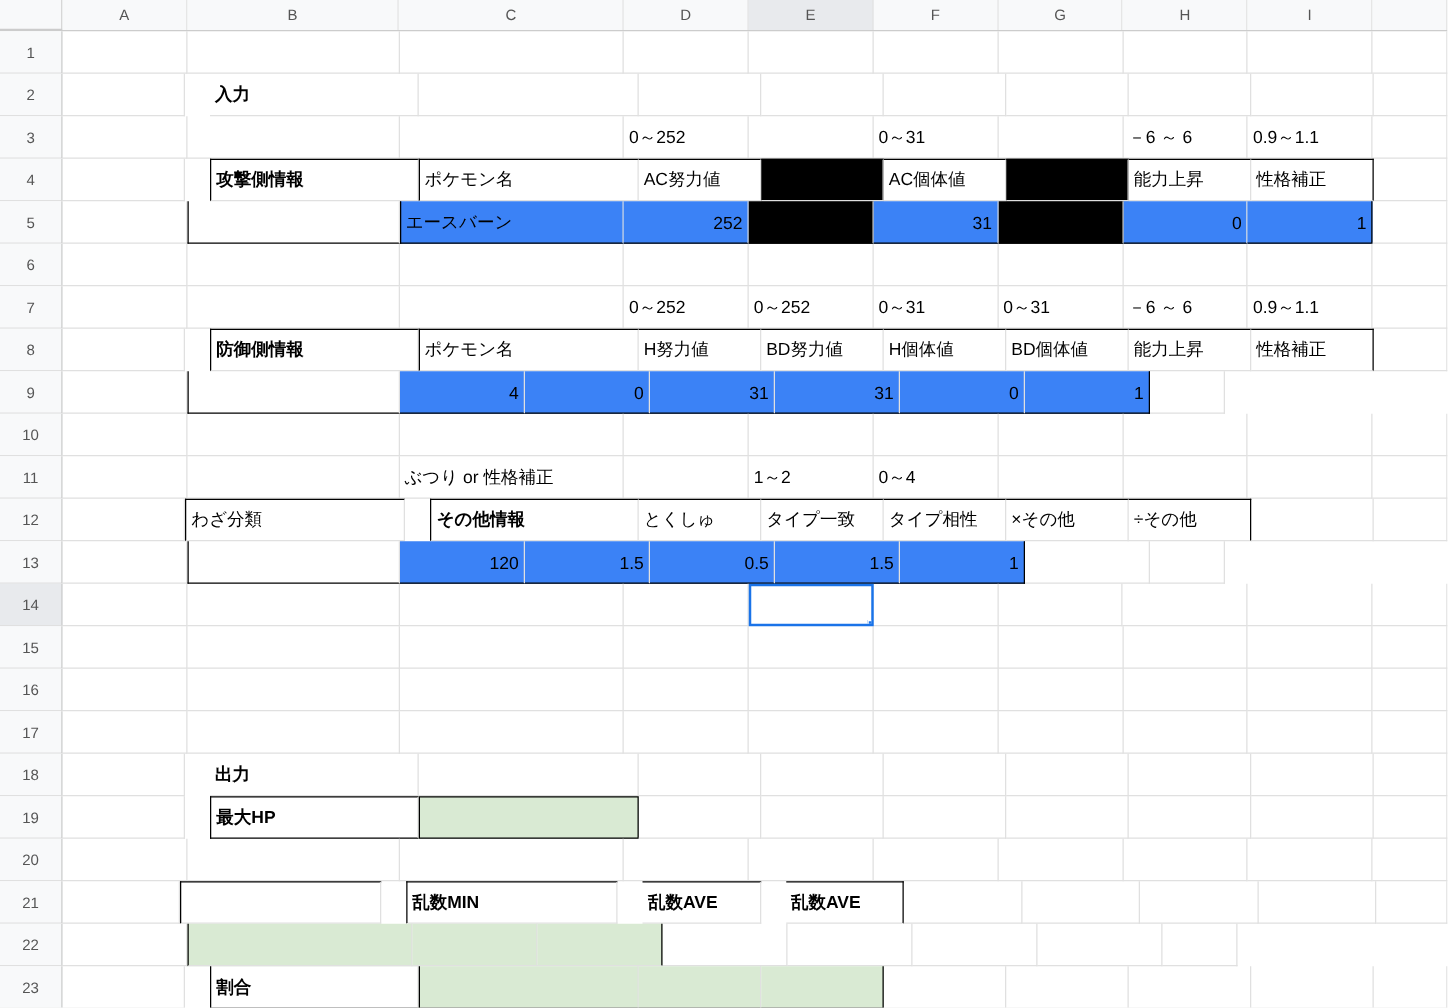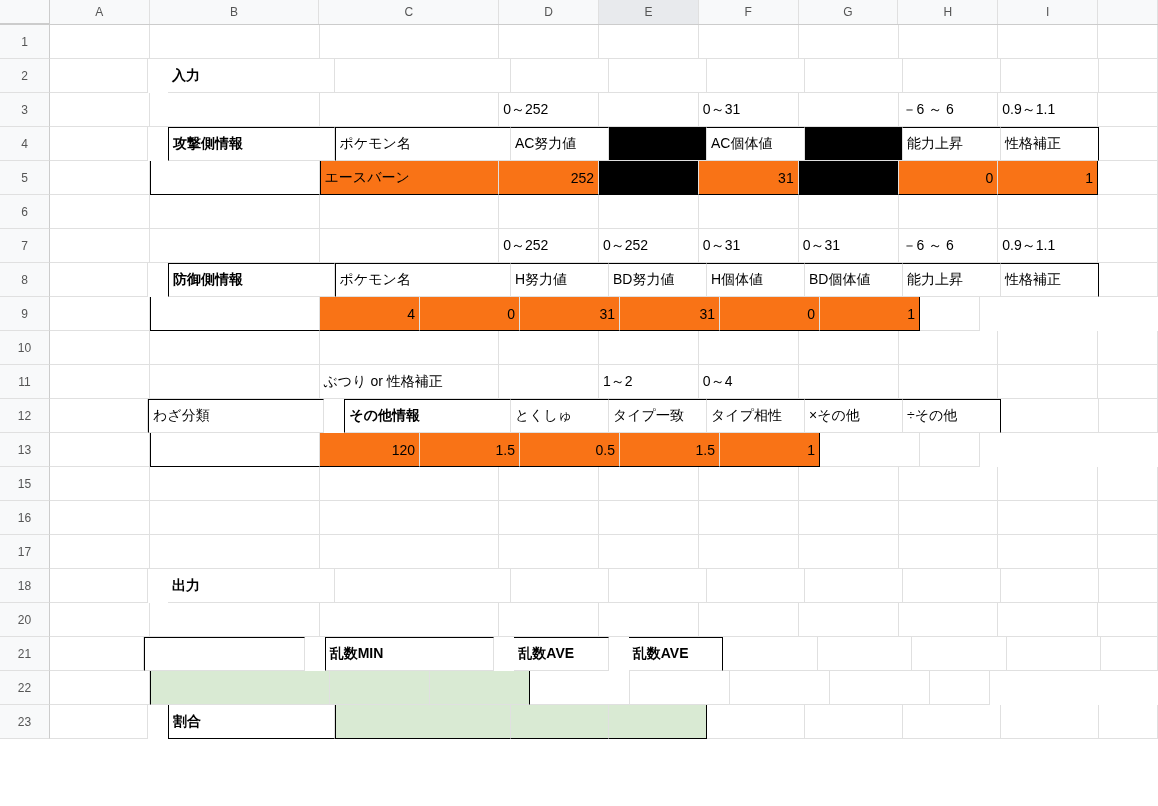--- a/index.html
+++ b/index.html
@@ -66,21 +66,21 @@
       border-right: 1px solid #e0e0e0;
       border-bottom: 1px solid #e0e0e0;
       display: flex;
       align-items: center;
       padding: 0 4px;
       overflow: hidden;
       white-space: nowrap;
       position: relative;
     }
     .cell.bold { font-weight: bold; margin-left: 20px; }
-    .cell.yellow { background: #f97316; }
+    .cell.yellow { background: #3b82f6; }
     .cell.black { background: #000000; }
     .cell.lightgreen { background: #d9ead3; }
     .cell.num { justify-content: flex-end; }
     
     
     .bt { border-top: 1px solid #000 !important; }
     .bb { border-bottom: 1px solid #000 !important; }
     .bl { border-left: 1px solid #000 !important; }
     .br { border-right: 1px solid #000 !important; }
 
@@ -305,20 +305,35 @@
       <div class="cell cB bl bb"></div>
       <div class="cell cD yellow num bb">120</div>
       <div class="cell cE yellow num bb">1.5</div>
       <div class="cell cF yellow num bb">0.5</div>
       <div class="cell cG yellow num bb">1.5</div>
       <div class="cell cH yellow num bb br">1</div>
       <div class="cell cI"></div>
       <div class="cell cJ"></div>
     </div>
 
+    <div class="row">
+      <div class="row-header selected">14</div>
+      <div class="cell cA"></div>
+      <div class="cell cB"></div>
+      <div class="cell cC"></div>
+      <div class="cell cD"></div>
+      <div class="cell cE active-cell">
+          <div class="active-handle"></div>
+        </div>
+      <div class="cell cF"></div>
+      <div class="cell cG"></div>
+      <div class="cell cH"></div>
+      <div class="cell cI"></div>
+      <div class="cell cJ"></div>
+    </div>
 
     <div class="row">
       <div class="row-header">15</div>
       <div class="cell cA"></div>
       <div class="cell cB"></div>
       <div class="cell cC"></div>
       <div class="cell cD"></div>
       <div class="cell cE"></div>
       <div class="cell cF"></div>
       <div class="cell cG"></div>
@@ -362,20 +377,33 @@
       <div class="cell cC"></div>
       <div class="cell cD"></div>
       <div class="cell cE"></div>
       <div class="cell cF"></div>
       <div class="cell cG"></div>
       <div class="cell cH"></div>
       <div class="cell cI"></div>
       <div class="cell cJ"></div>
     </div>
 
+    <div class="row">
+      <div class="row-header">19</div>
+      <div class="cell cA"></div>
+      <div class="cell cB bold bt bl bb">最大HP</div>
+      <div class="cell cC lightgreen bt bb br bl"></div>
+      <div class="cell cD"></div>
+      <div class="cell cE"></div>
+      <div class="cell cF"></div>
+      <div class="cell cG"></div>
+      <div class="cell cH"></div>
+      <div class="cell cI"></div>
+      <div class="cell cJ"></div>
+    </div>
 
     <div class="row">
       <div class="row-header">20</div>
       <div class="cell cA"></div>
       <div class="cell cB"></div>
       <div class="cell cC"></div>
       <div class="cell cD"></div>
       <div class="cell cE"></div>
       <div class="cell cF"></div>
       <div class="cell cG"></div>

